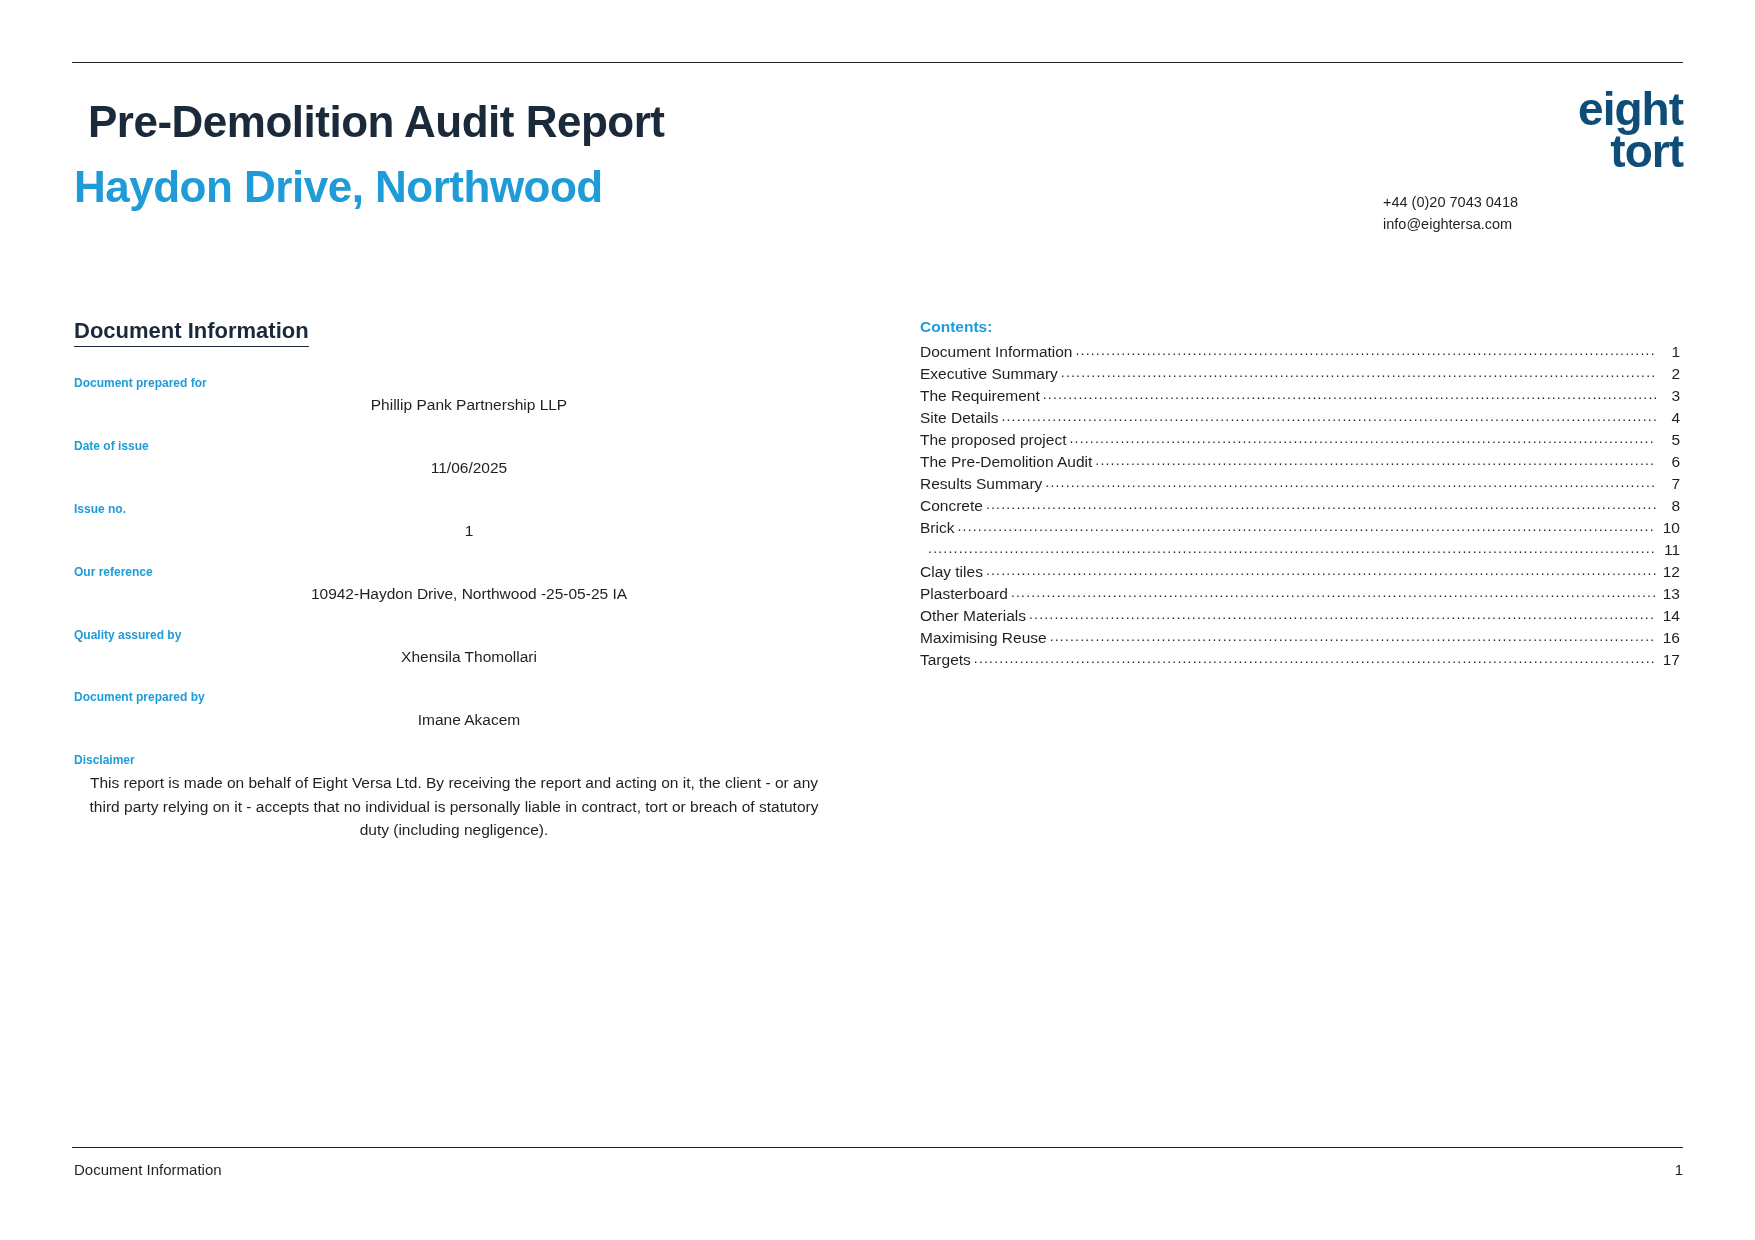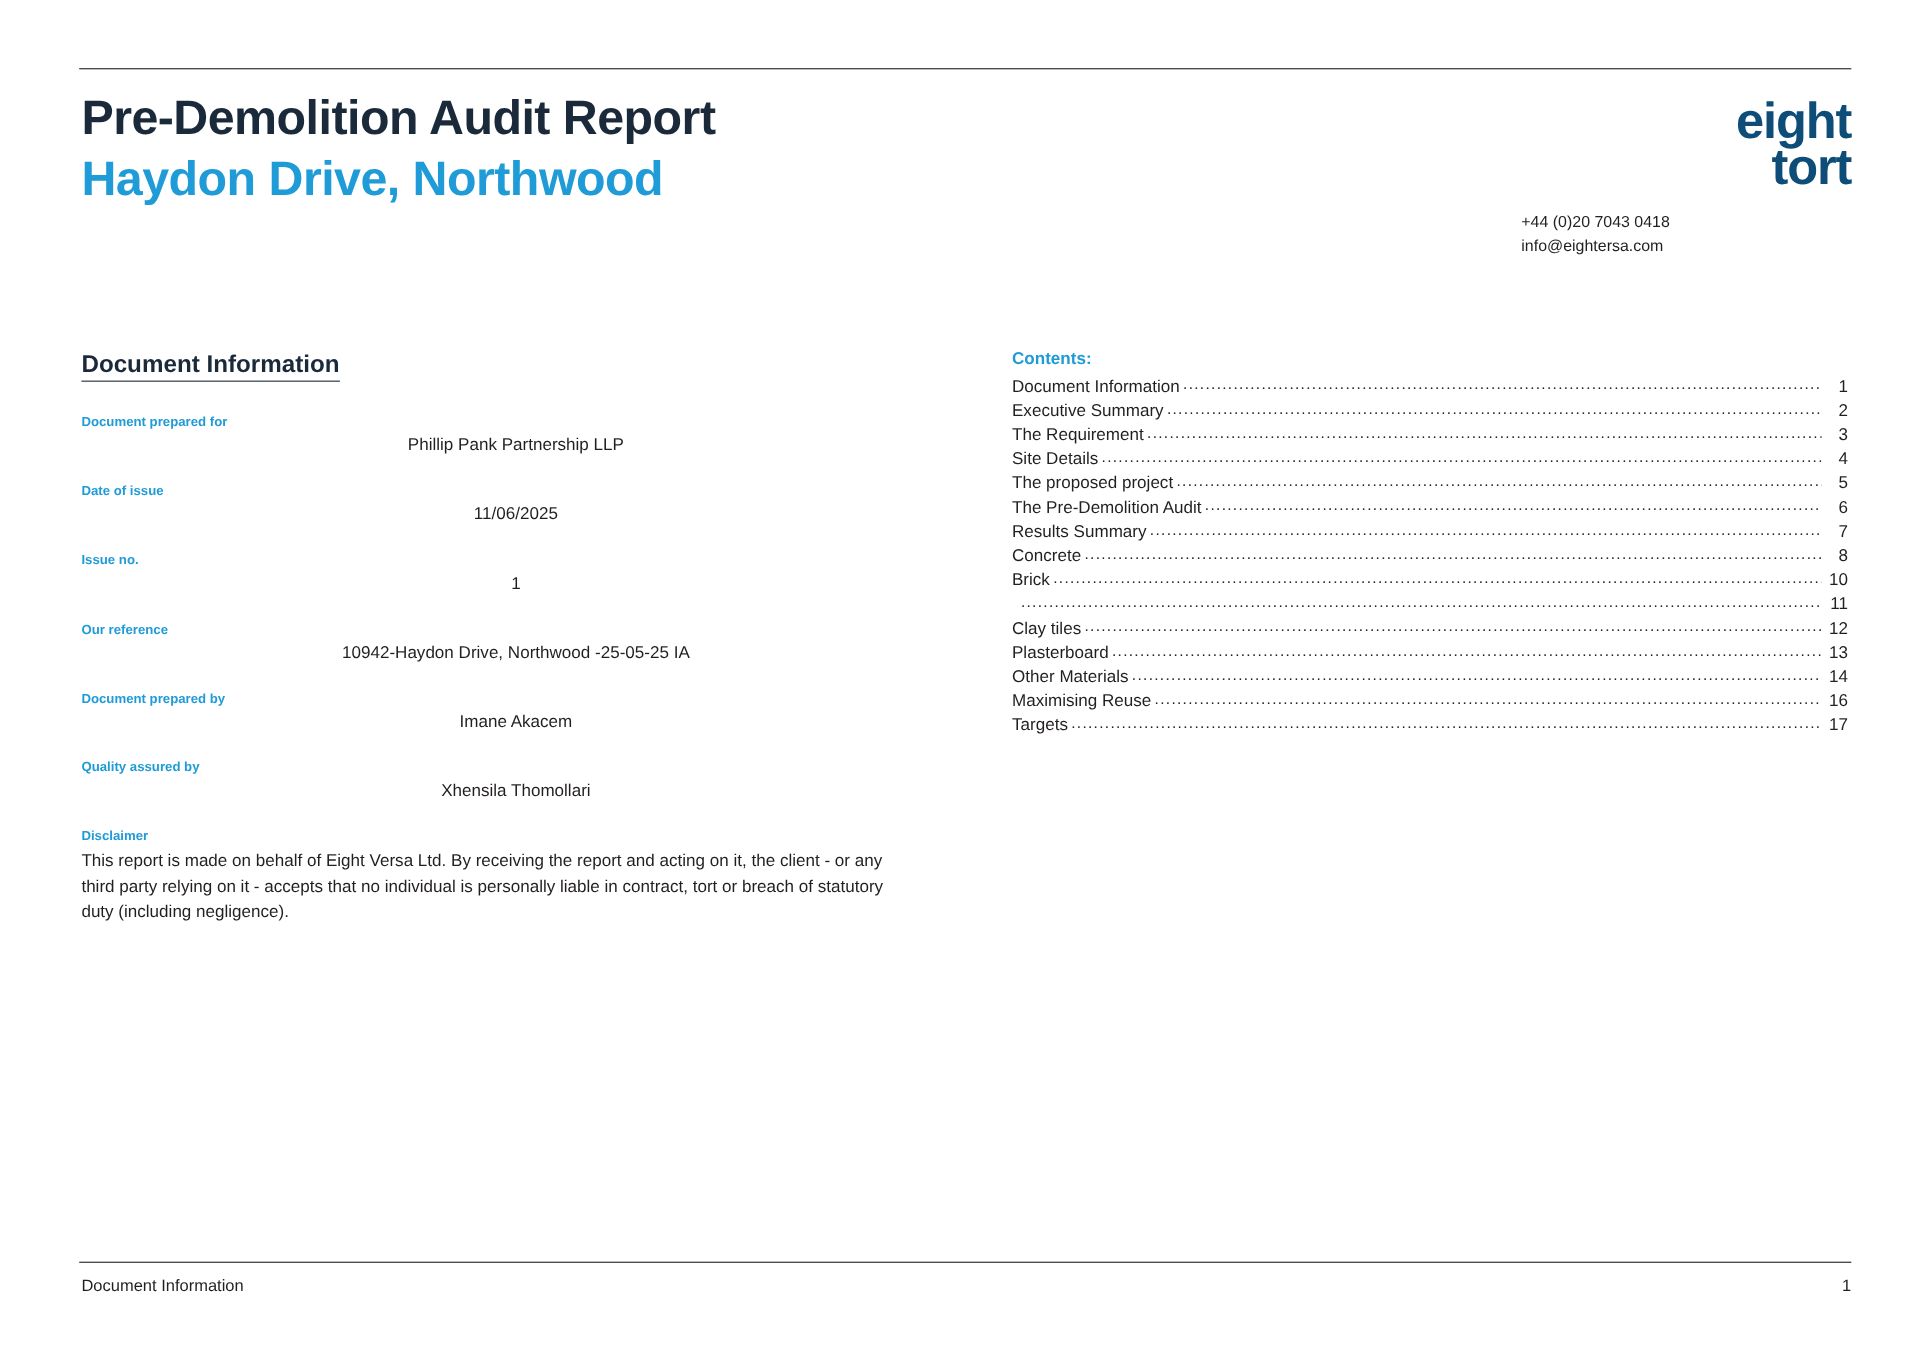--- a/index.html
+++ b/index.html
@@ -42,21 +42,21 @@
     position: absolute;
     left: 74px;
     top: 82px;
   }
   .doc-title {
     font-size: 44px;
     font-weight: bold;
     color: #1b2a3a;
     letter-spacing: -0.5px;
     line-height: 1.16;
-    margin: 0;
+    margin: 14px;
   }
   .doc-subtitle {
     font-size: 44px;
     font-weight: bold;
     color: #1f9bd7;
     letter-spacing: -0.5px;
     line-height: 1.16;
     margin: 4px 0 0 0;
   }
   .brand-block {
@@ -117,20 +117,21 @@
     margin: 0;
     line-height: 1.4;
     text-align: center;
   }
   .disclaimer-text {
     font-size: 15.5px;
     color: #231f20;
     line-height: 1.5;
     margin: 0;
     max-width: 760px;
+    text-align: center;
   }
   
   .right-col {
     position: absolute;
     left: 920px;
     top: 318px;
     width: 760px;
   }
   .contents-title {
     font-size: 15.5px;
@@ -221,27 +222,27 @@
       <p class="field-label">Issue no.</p>
       <p class="field-value">1</p>
     </div>
 
     <div class="field">
       <p class="field-label">Our reference</p>
       <p class="field-value">10942-Haydon Drive, Northwood -25-05-25 IA</p>
     </div>
 
     <div class="field">
+      <p class="field-label">Quality assured by</p>
+      <p class="field-value">Xhensila Thomollari</p>
+    </div>
+
+    <div class="field">
       <p class="field-label">Document prepared by</p>
       <p class="field-value">Imane Akacem</p>
-    </div>
-
-    <div class="field">
-      <p class="field-label">Quality assured by</p>
-      <p class="field-value">Xhensila Thomollari</p>
     </div>
 
     <div class="field">
       <p class="field-label">Disclaimer</p>
       <p class="disclaimer-text">This report is made on behalf of Eight Versa Ltd. By receiving the report and acting on it, the client - or any third party relying on it - accepts that no individual is personally liable in contract, tort or breach of statutory duty (including negligence).</p>
     </div>
   </div>
 
   <div class="right-col">
     <div class="contents-title">Contents:</div>

